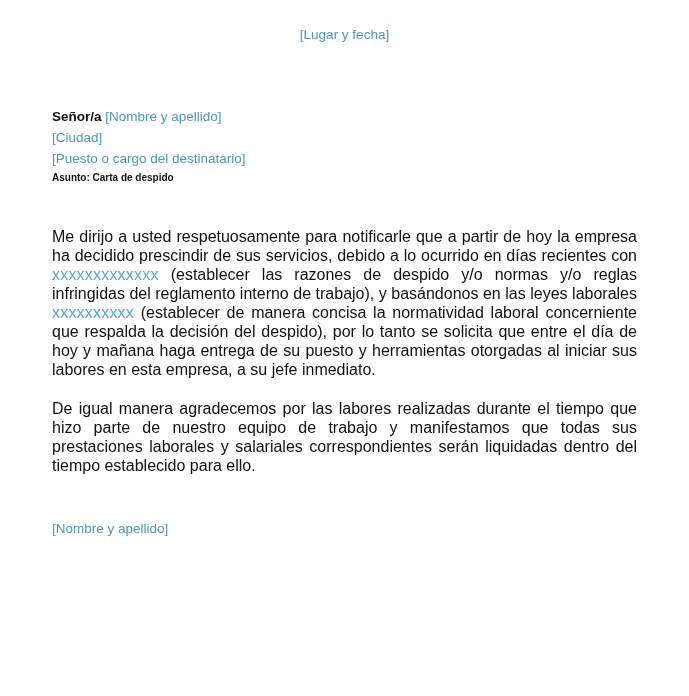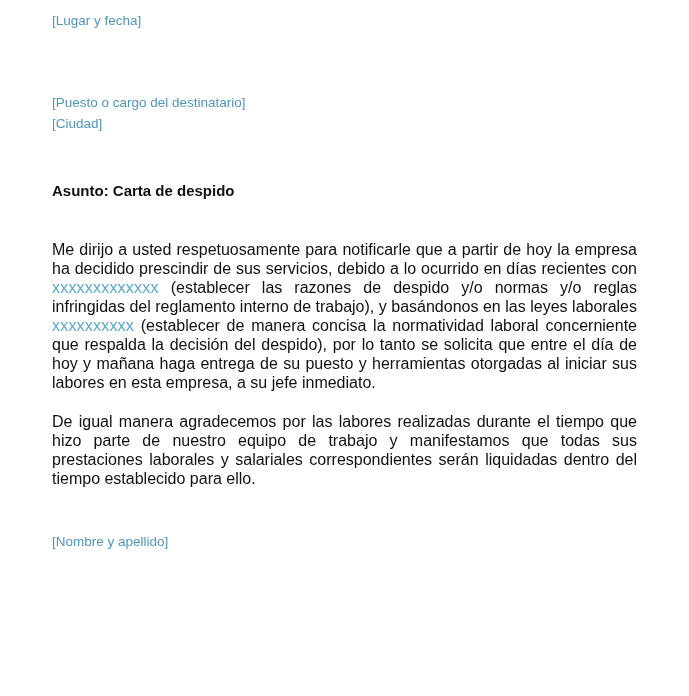--- a/index.html
+++ b/index.html
@@ -22,43 +22,42 @@
 
   .content {
     position: absolute;
     left: 52px;
     top: 0;
     width: 585px;
   }
 
   
   .date-line {
-    text-align: left;
+    text-align: center;
     font-size: 13.5px;
     line-height: 18px;
-    padding-top: 12px;
+    padding-top: 26px;
     color: var(--accent);
   }
 
   
   .recipient {
     margin-top: 62px;
     font-size: 13.5px;
     line-height: 21px;
   }
   .recipient .line { white-space: nowrap; }
   .salutation-label {
     font-weight: bold;
     color: #111111;
   }
 
   
   .subject {
-    margin-top: 48px;
-    font-size: 15px;
+    font-size: 10px;
     line-height: 18px;
     font-weight: bold;
     color: #111111;
   }
 
   
   .body-block {
     margin-top: 40px;
   }
   .para {
@@ -103,22 +102,25 @@
 </style>
 </head>
 <body>
 
 <div class="page">
   <div class="content">
 
     <div class="date-line">[Lugar y fecha]</div>
 
     <div class="recipient">
+      <div class="line">
+        <span class="salutation-label">Señor/a</span><span> </span><span class="placeholder">[Nombre y apellido]</span>
+      </div>
+      <div class="line placeholder">[Ciudad]</div>
       <div class="line placeholder">[Puesto o cargo del destinatario]</div>
-      <div class="line placeholder">[Ciudad]</div>
     </div>
 
     <div class="subject">Asunto: Carta de despido</div>
 
     <div class="body-block">
 
       <p class="para para-1"><span>Me dirijo a usted respetuosamente para notificarle que a partir de hoy la empresa ha decidido prescindir de sus servicios, debido a lo ocurrido en días recientes con </span><span class="redacted">xxxxxxxxxxxxx</span><span> (establecer las razones de despido y/o normas y/o reglas infringidas del reglamento interno de trabajo), y basándonos en las leyes laborales </span><span class="redacted">xxxxxxxxxx</span><span> (establecer de manera concisa la normatividad laboral concerniente que respalda la decisión del despido), por lo tanto se solicita que entre el día de hoy y mañana haga entrega de su puesto y herramientas otorgadas al iniciar sus labores en esta empresa, a su jefe inmediato.</span></p>
 
       <p class="para para-2">De igual manera agradecemos por las labores realizadas durante el tiempo que hizo parte de nuestro equipo de trabajo y manifestamos que todas sus prestaciones laborales y salariales correspondientes serán liquidadas dentro del tiempo establecido para ello.</p>
     </div>

